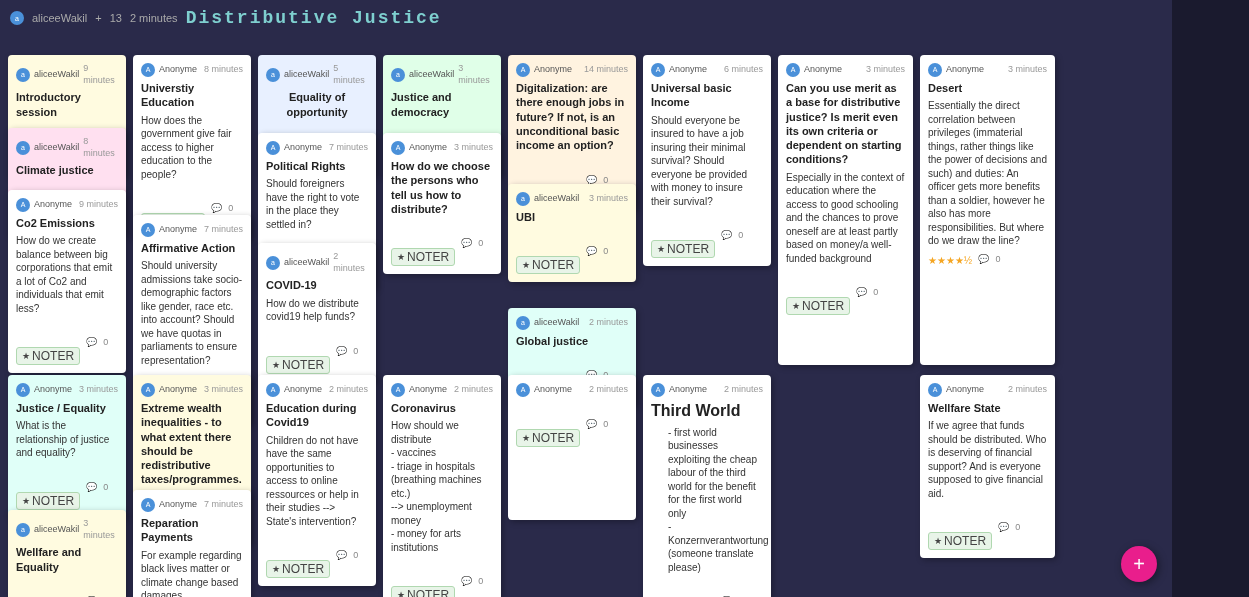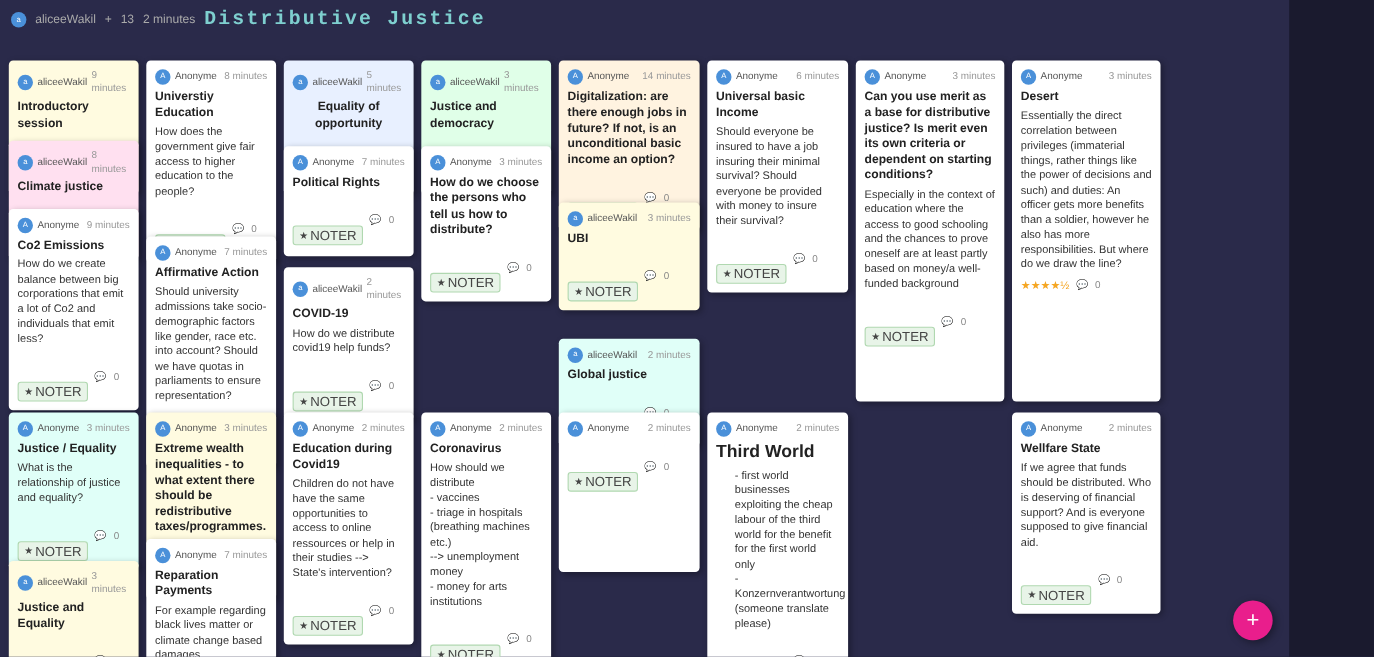--- a/index.html
+++ b/index.html
@@ -184,21 +184,21 @@
         <span class="comment-icon">💬</span>
         <span class="count">0</span>
       </div>
     </div>
     <div class="card" style="top: 510px; left: 8px; width: 118px; min-height: 75px; background: rgb(255, 251, 224);">
       <div class="card-header">
         <div class="card-avatar">a</div>
         <span class="card-author">aliceeWakil</span>
         <span class="card-time">3 minutes</span>
       </div>
-      <div class="card-title" style="font-size: 11px;">Justice and Equality</div>
+      <div class="card-title" style="font-size: 11px;">Wellfare and Equality</div>
       <div class="card-footer">
         <button class="noter-btn"> NOTER</button>
         <span class="comment-icon">💬</span>
         <span class="count">0</span>
       </div>
     </div>
     <div class="card" style="top: 55px; left: 133px; width: 118px; min-height: 150px; background: rgb(255, 255, 255);">
       <div class="card-header">
         <div class="card-avatar">A</div>
         <span class="card-author">Anonyme</span>
@@ -261,20 +261,21 @@
         <span class="count">0</span>
       </div>
     </div>
     <div class="card" style="top: 133px; left: 258px; width: 118px; min-height: 100px; background: rgb(255, 255, 255);">
       <div class="card-header">
         <div class="card-avatar">A</div>
         <span class="card-author">Anonyme</span>
         <span class="card-time">7 minutes</span>
       </div>
       <div class="card-title" style="font-size: 11px;">Political Rights</div>
+      <div class="card-body" style="white-space: pre-line;">Should foreigners have the right to vote in the place they settled in?</div>
       <div class="card-footer">
         <button class="noter-btn"> NOTER</button>
         <span class="comment-icon">💬</span>
         <span class="count">0</span>
       </div>
     </div>
     <div class="card" style="top: 243px; left: 258px; width: 118px; min-height: 120px; background: rgb(255, 255, 255);">
       <div class="card-header">
         <div class="card-avatar">a</div>
         <span class="card-author">aliceeWakil</span>

